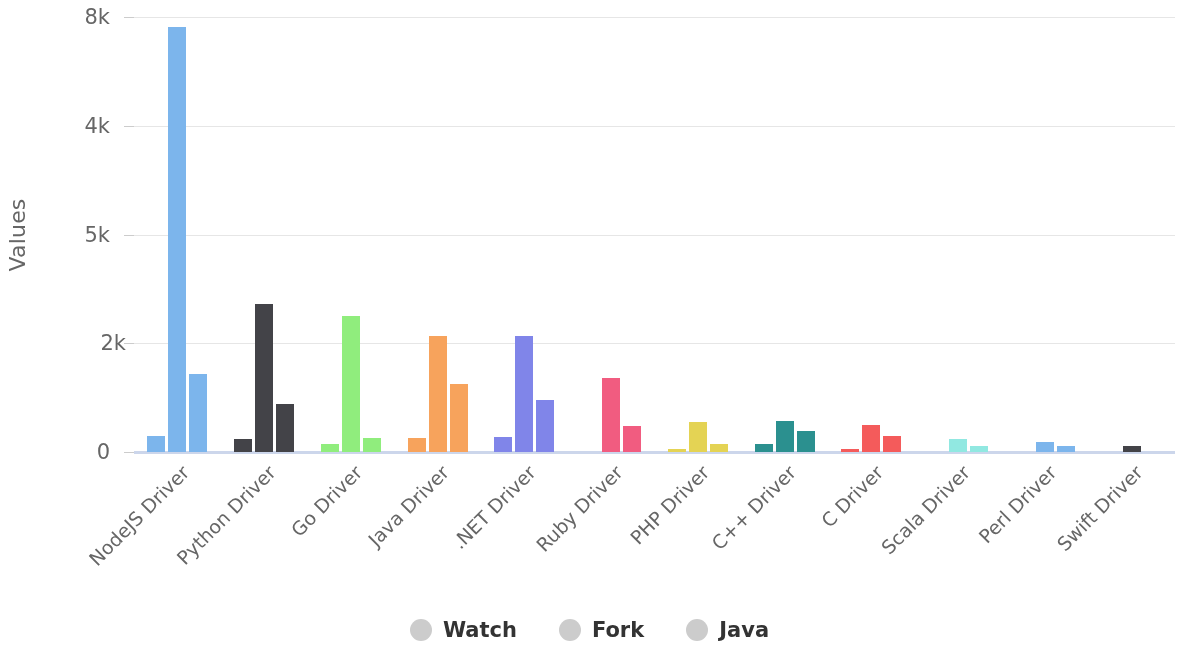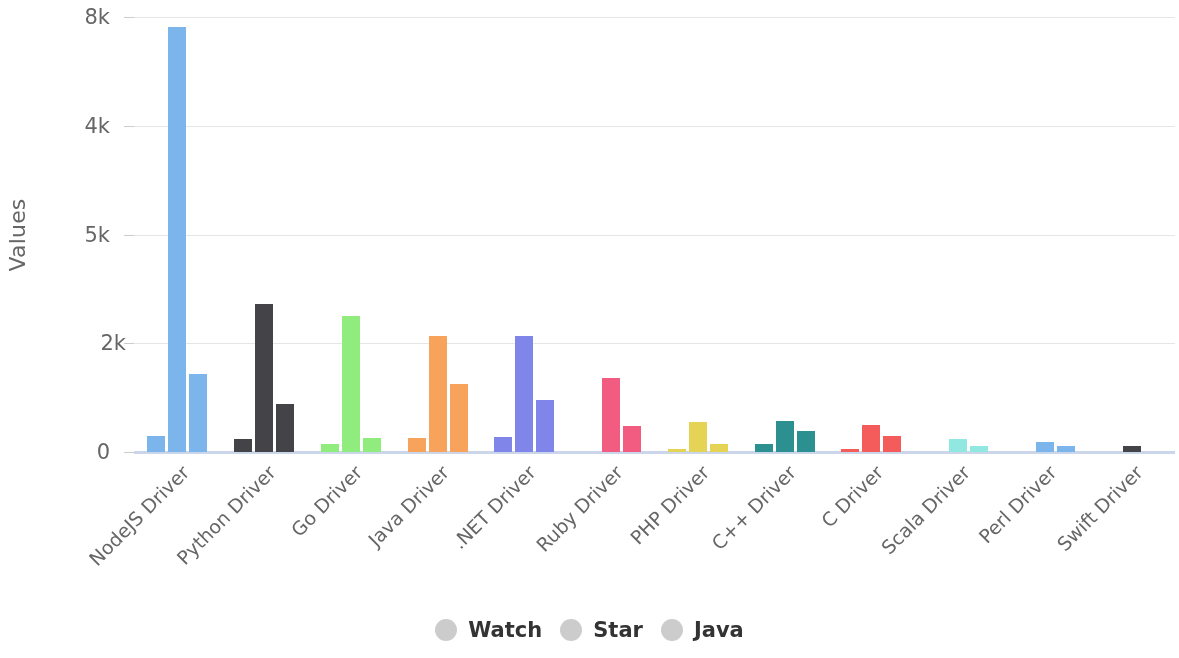--- a/index.html
+++ b/index.html
@@ -114,21 +114,21 @@
 
   
   .legend {
     position: absolute;
     left: 0;
     top: 618px;
     width: 1179px;
     display: flex;
     align-items: center;
     justify-content: center;
-    gap: 18px;
+    gap: 42px;
   }
   .legend-item {
     display: flex;
     align-items: center;
     gap: 11px;
     cursor: pointer;
   }
   .legend-marker {
     width: 22px;
     height: 22px;
@@ -241,21 +241,21 @@
       </div>
     </div>
 
   <div class="legend" id="legend">
       <div class="legend-item">
         <span class="legend-marker" style="background: rgb(204, 204, 204);"></span>
         <span class="legend-label">Watch</span>
       </div>
       <div class="legend-item">
         <span class="legend-marker" style="background: rgb(204, 204, 204);"></span>
-        <span class="legend-label">Star</span>
+        <span class="legend-label">Fork</span>
       </div>
       <div class="legend-item">
         <span class="legend-marker" style="background: rgb(204, 204, 204);"></span>
         <span class="legend-label">Java</span>
       </div>
     </div>
 
 </div>
 
 </body></html>

